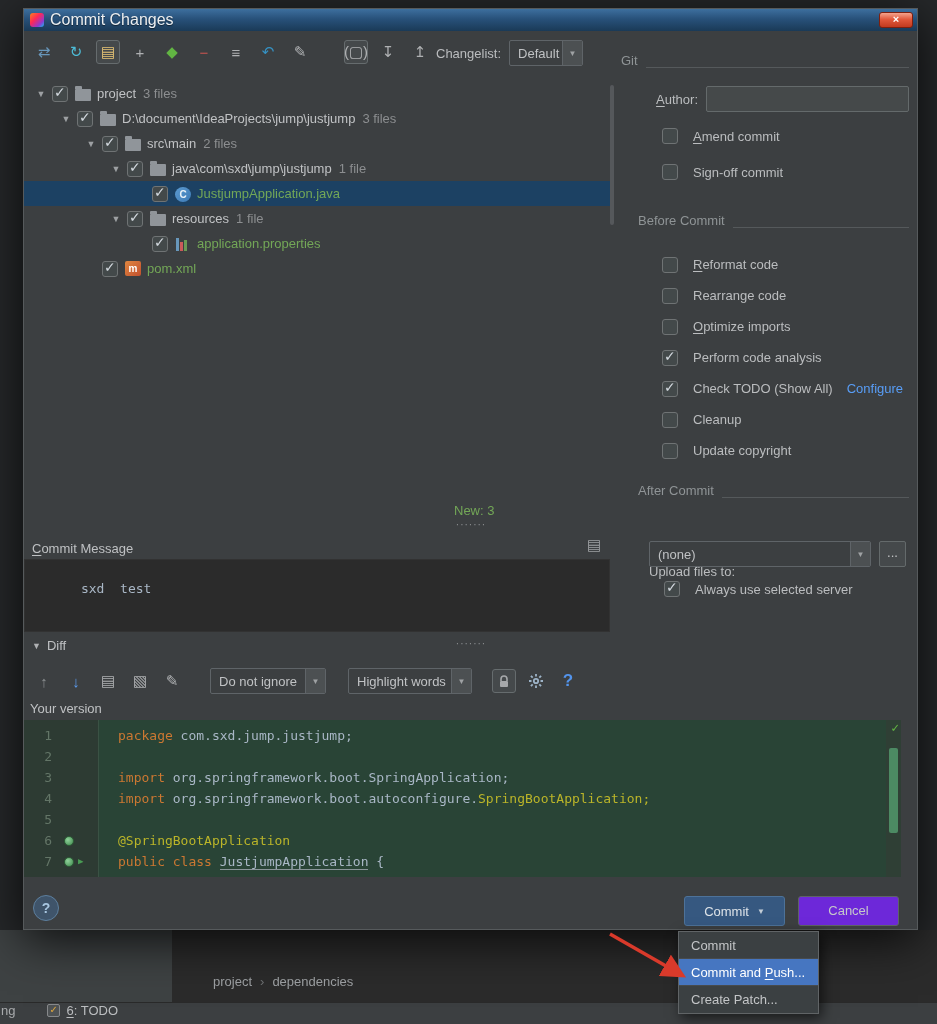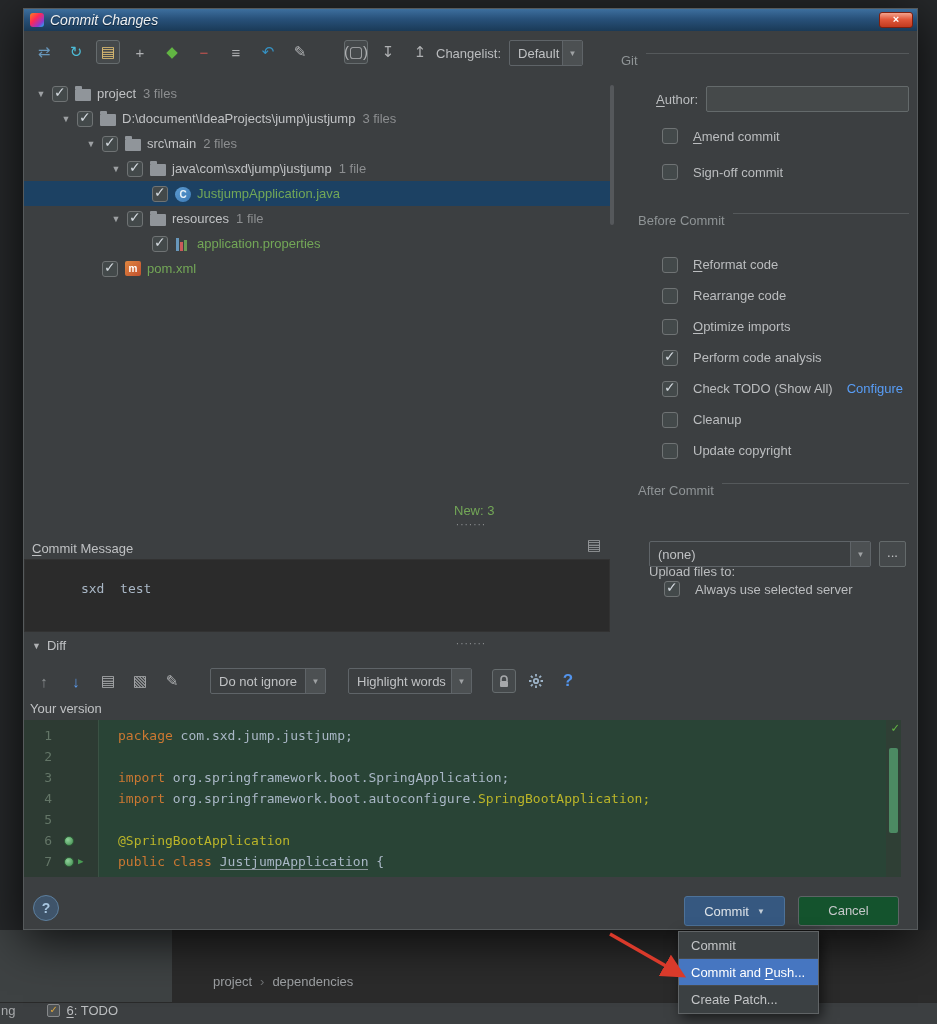--- a/index.html
+++ b/index.html
@@ -15,21 +15,21 @@
   .statusbar{position:absolute;left:0;top:1002px;width:937px;height:22px;background:#3c3f41;border-top:1px solid #2a2a2a;display:flex;align-items:flex-start;}
   .edge-text{margin-left:1px;color:#a8aaac;}
   .todo-tab{display:flex;align-items:center;gap:6px;margin-left:32px;color:#bbbdbf;cursor:default;}
   .todo-icon{width:13px;height:13px;border:1px solid #87898b;border-radius:2px;background:#4e5254;position:relative;}
   .todo-icon::after{content:"✓";color:#e0a83c;font-size:10px;position:absolute;top:-1px;left:1px;}
 
   
   .dialog{position:absolute;left:23px;top:8px;width:895px;height:922px;background:#3c3f41;border:1px solid #565a5c;box-shadow:0 10px 45px rgba(0,0,0,.78);}
   .titlebar{position:absolute;left:0;top:0;width:100%;height:22px;background:linear-gradient(180deg,#3d6f9e 0%,#28517a 45%,#1a3a57 100%);display:flex;align-items:center;padding:0 4px;}
   .app-icon{width:14px;height:14px;border-radius:3px;background:linear-gradient(135deg,#fc801d 0%,#fe2857 40%,#9039d0 75%,#07c3f2 100%);margin:0 6px 0 2px;flex:0 0 14px;}
-  .title{color:#eceff1;font-size:14px;text-shadow:0 1px 1px rgba(0,0,0,.5);font-style:italic;}
+  .title{color:#eceff1;font-size:16px;text-shadow:0 1px 1px rgba(0,0,0,.5);}
   .close-btn{margin-left:auto;width:34px;height:16px;background:linear-gradient(180deg,#f4a38d 0%,#e2593c 45%,#c23a1f 100%);border:1px solid #7e1f0e;border-radius:3px;color:#fff;display:flex;align-items:center;justify-content:center;font-weight:bold;font-size:11px;cursor:default;}
   .close-btn::before{content:"×";margin-top:-2px;}
 
   
   .main-toolbar{position:absolute;left:8px;top:28px;height:30px;display:flex;align-items:center;gap:8px;}
   .tbtn{width:24px;height:24px;display:flex;align-items:center;justify-content:center;font-size:15px;border-radius:3px;cursor:default;}
   .tbtn.boxed{border:1px solid #666c6e;background:#45494b;}
   .tbtn.gap{margin-left:24px;}
   .tbtn.big{font-size:17px;font-weight:bold;}
   .changelist{position:absolute;left:412px;top:31px;display:flex;align-items:center;gap:8px;}
@@ -69,21 +69,21 @@
   .grip2{left:402px;top:629px;}
 
   
   .cm-header{position:absolute;left:8px;top:532px;color:#bfc1c3;}
   .cm-hist{position:absolute;left:560px;top:527px;width:20px;height:20px;color:#9fa2a4;font-size:15px;text-align:center;}
   .cm-hist::before{content:"▤";}
   .cm-box{position:absolute;left:0;top:550px;width:586px;height:73px;background:#2b2b2b;border:1px solid #323232;padding:6px 9px;font-family:"DejaVu Sans Mono","Liberation Mono",monospace;font-size:13px;color:#a9b7c6;white-space:pre;cursor:text;}
 
   
   .rp{position:absolute;left:592px;top:0;width:302px;height:660px;}
-  .sec-h{position:absolute;display:flex;align-items:flex-start;color:#8f9496;}
+  .sec-h{position:absolute;display:flex;align-items:flex-end;color:#8f9496;}
   .sec-h::after{content:"";flex:1;height:1px;background:#55595b;margin-left:8px;}
   #rp-git{left:5px;top:44px;width:288px;}
   #rp-before{left:22px;top:204px;width:271px;}
   #rp-after{left:22px;top:474px;width:271px;}
   .author-row{position:absolute;left:8px;top:77px;width:285px;display:flex;align-items:center;}
   .author-label{width:74px;text-align:right;margin-right:8px;}
   .text-field{flex:1;height:26px;background:#45494a;border:1px solid #646a6b;border-radius:2px;cursor:text;}
   .cb-row{display:flex;align-items:center;gap:8px;}
   #amend-slot{position:absolute;left:46px;top:119px;}
   #signoff-slot{position:absolute;left:46px;top:155px;}
@@ -124,21 +124,21 @@
   .editor-scroll{position:absolute;right:0;top:0;width:15px;height:100%;background:#2f3f35;}
   .editor-check{position:absolute;right:2px;top:0;color:#62b543;font-weight:bold;font-size:13px;}
   .editor-check::before{content:"✓";}
   .editor-thumb{position:absolute;right:3px;top:28px;width:9px;height:85px;background:#4c8a63;border-radius:2px;}
 
   
   .help-btn{position:absolute;left:9px;top:886px;width:26px;height:26px;border-radius:50%;background:#3f546a;border:1px solid #5d7f9e;color:#a8c6e0;text-align:center;line-height:24px;font-weight:bold;font-size:14px;cursor:default;}
   .commit-btn{position:absolute;left:660px;top:887px;width:101px;height:30px;background:#365880;border:1px solid #4d7299;border-radius:3px;color:#dde3e8;display:flex;align-items:center;justify-content:center;gap:8px;cursor:default;}
   .commit-arrow{font-size:8px;color:#c3cdd6;}
   .commit-arrow::before{content:"▼";}
-  .cancel-btn{position:absolute;left:774px;top:887px;width:101px;height:30px;background:#14532d;border:1px solid #5e6366;border-radius:3px;color:#c6c8ca;text-align:center;line-height:27px;cursor:default;}
+  .cancel-btn{position:absolute;left:774px;top:887px;width:101px;height:30px;background:#6d28d9;border:1px solid #5e6366;border-radius:3px;color:#c6c8ca;text-align:center;line-height:27px;cursor:default;}
 
   
   .popup{position:absolute;left:678px;top:931px;width:141px;background:#3b4042;border:1px solid #606466;box-shadow:3px 4px 12px rgba(0,0,0,.6);z-index:10;}
   .popup-item{height:27px;line-height:27px;padding:0 12px;color:#c3c5c7;border-bottom:1px solid #474b4d;cursor:default;white-space:nowrap;}
   .popup-item:last-child{border-bottom:none;}
   .popup-item.selected{background:#4676c1;color:#fff;}
 
   .red-arrow{position:absolute;left:602px;top:928px;z-index:20;pointer-events:none;}
   u{text-underline-offset:2px;}
 </style>

